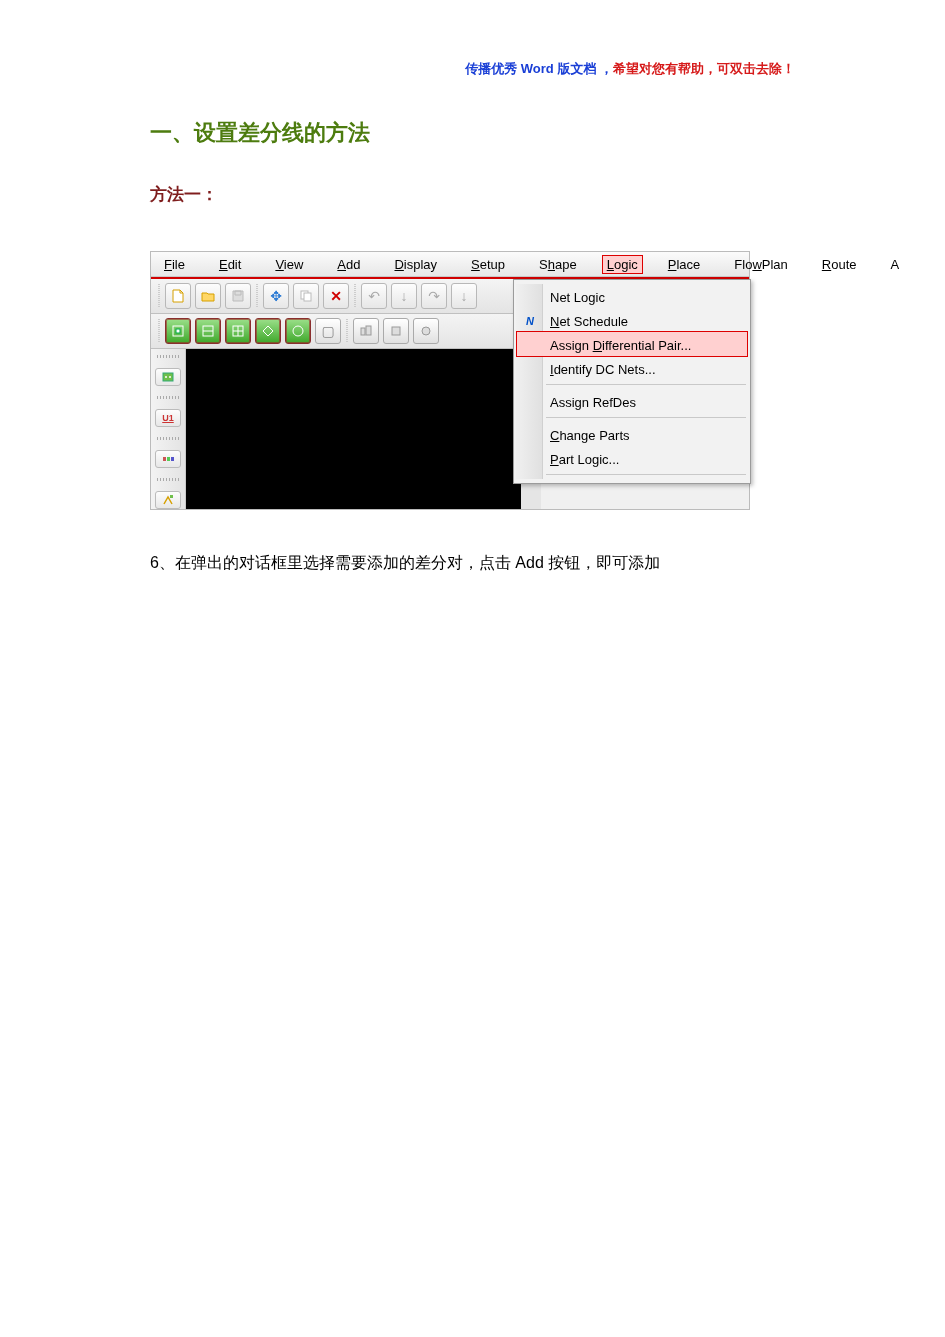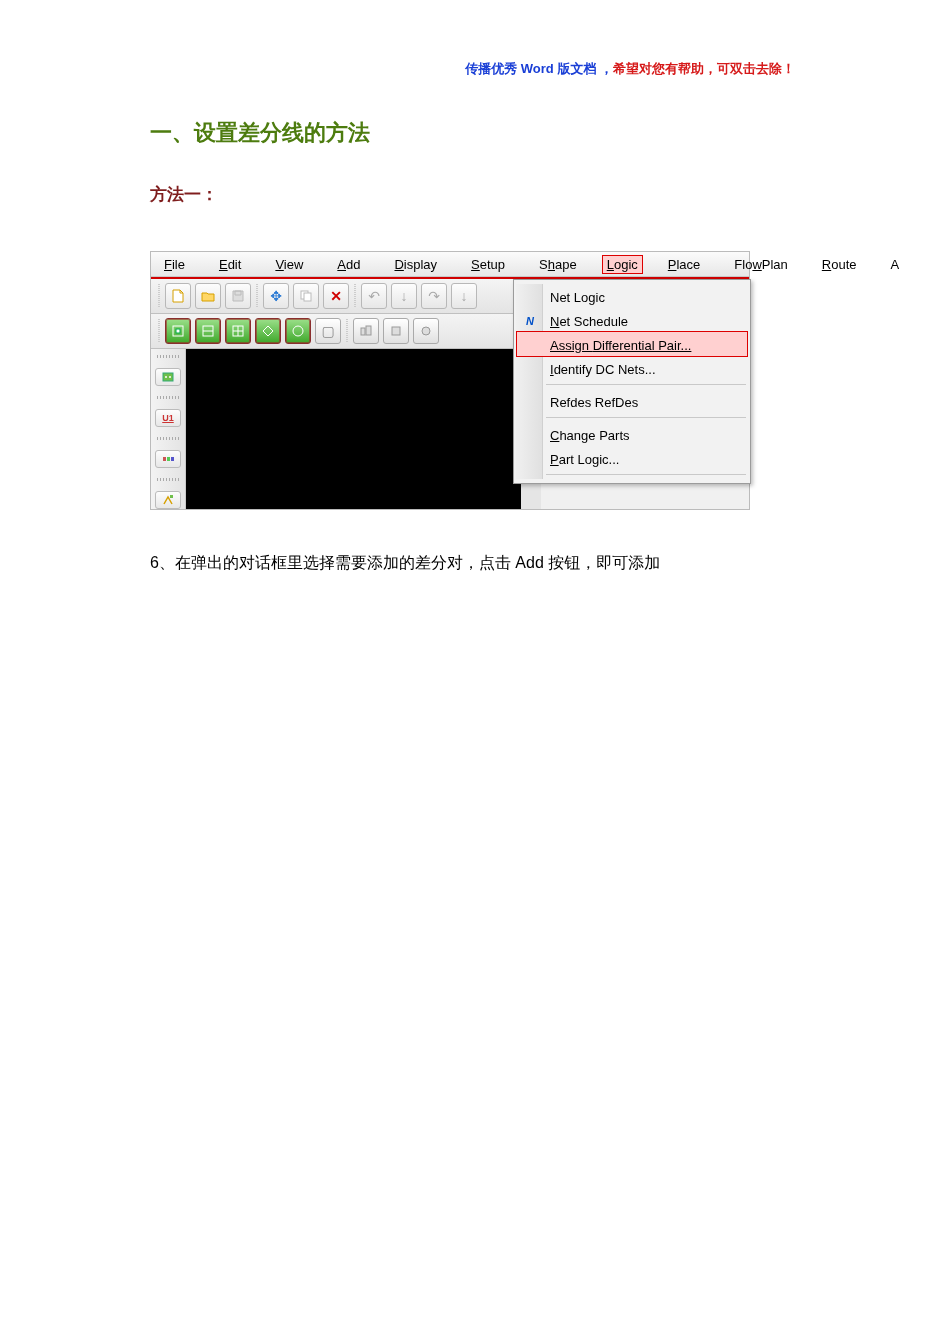--- a/index.html
+++ b/index.html
@@ -176,21 +176,20 @@
     display:flex;
     align-items:flex-end;
     justify-content:space-between;
     height:18px;
   }
   .dditem.highlight {
     background: #ffd0d0;
     border: 1px solid #d00;
     margin: -1px 0;
     padding: 3px 7px 3px 33px;
-    text-decoration: underline;
   }
   .ddicon {
     position: absolute;
     left: 6px;
     width: 16px; height: 16px;
     display:flex;align-items:center;justify-content:center;
     font-size:11px; font-weight:bold; font-style:italic;
     color:#0050c8;
   }
   .ddsep {
@@ -373,21 +372,21 @@
             <span><span class="mnemonic">N</span>et Schedule</span>
           </div>
           <div class="dditem highlight">
             <span>Assign <span class="mnemonic">D</span>ifferential Pair...</span>
           </div>
           <div class="dditem">
             <span><span class="mnemonic">I</span>dentify DC Nets...</span>
           </div>
           <div class="ddsep"></div>
           <div class="dditem">
-            <span>Refdes RefDes</span>
+            <span>Assign RefDes</span>
           </div>
           <div class="ddsep"></div>
           <div class="dditem">
             <span><span class="mnemonic">C</span>hange Parts</span>
           </div>
           <div class="dditem">
             <span><span class="mnemonic">P</span>art Logic...</span>
           </div>
           <div class="ddsep"></div>
         </div>

